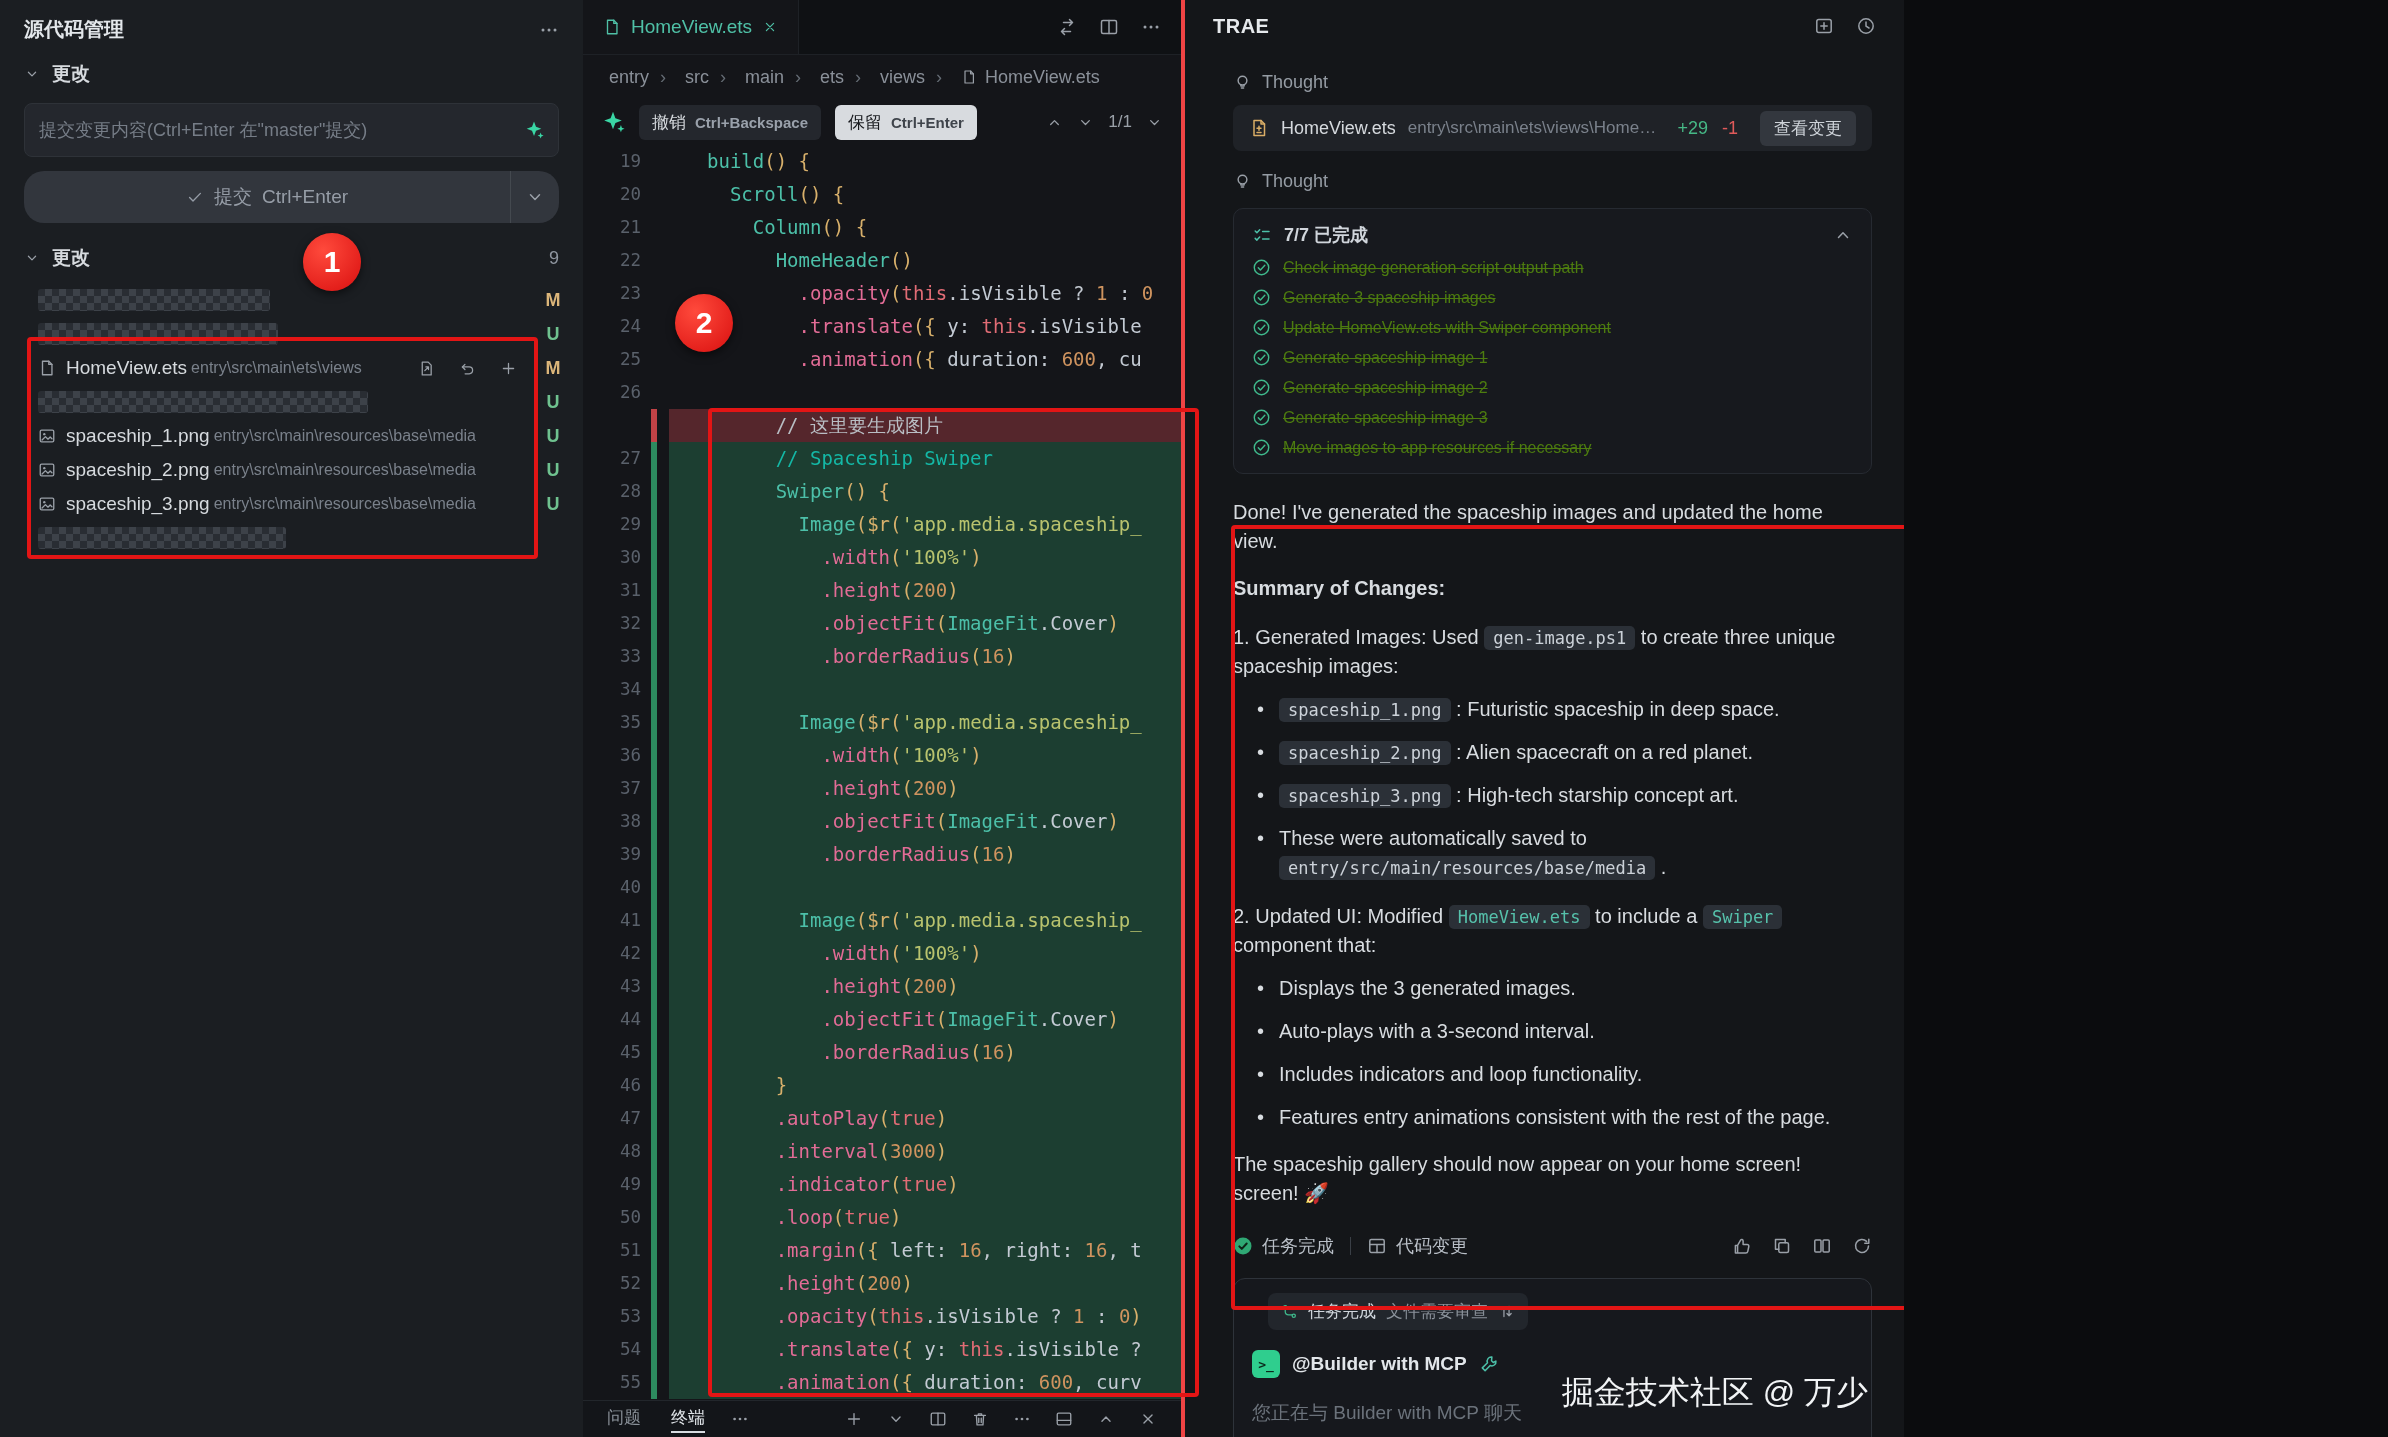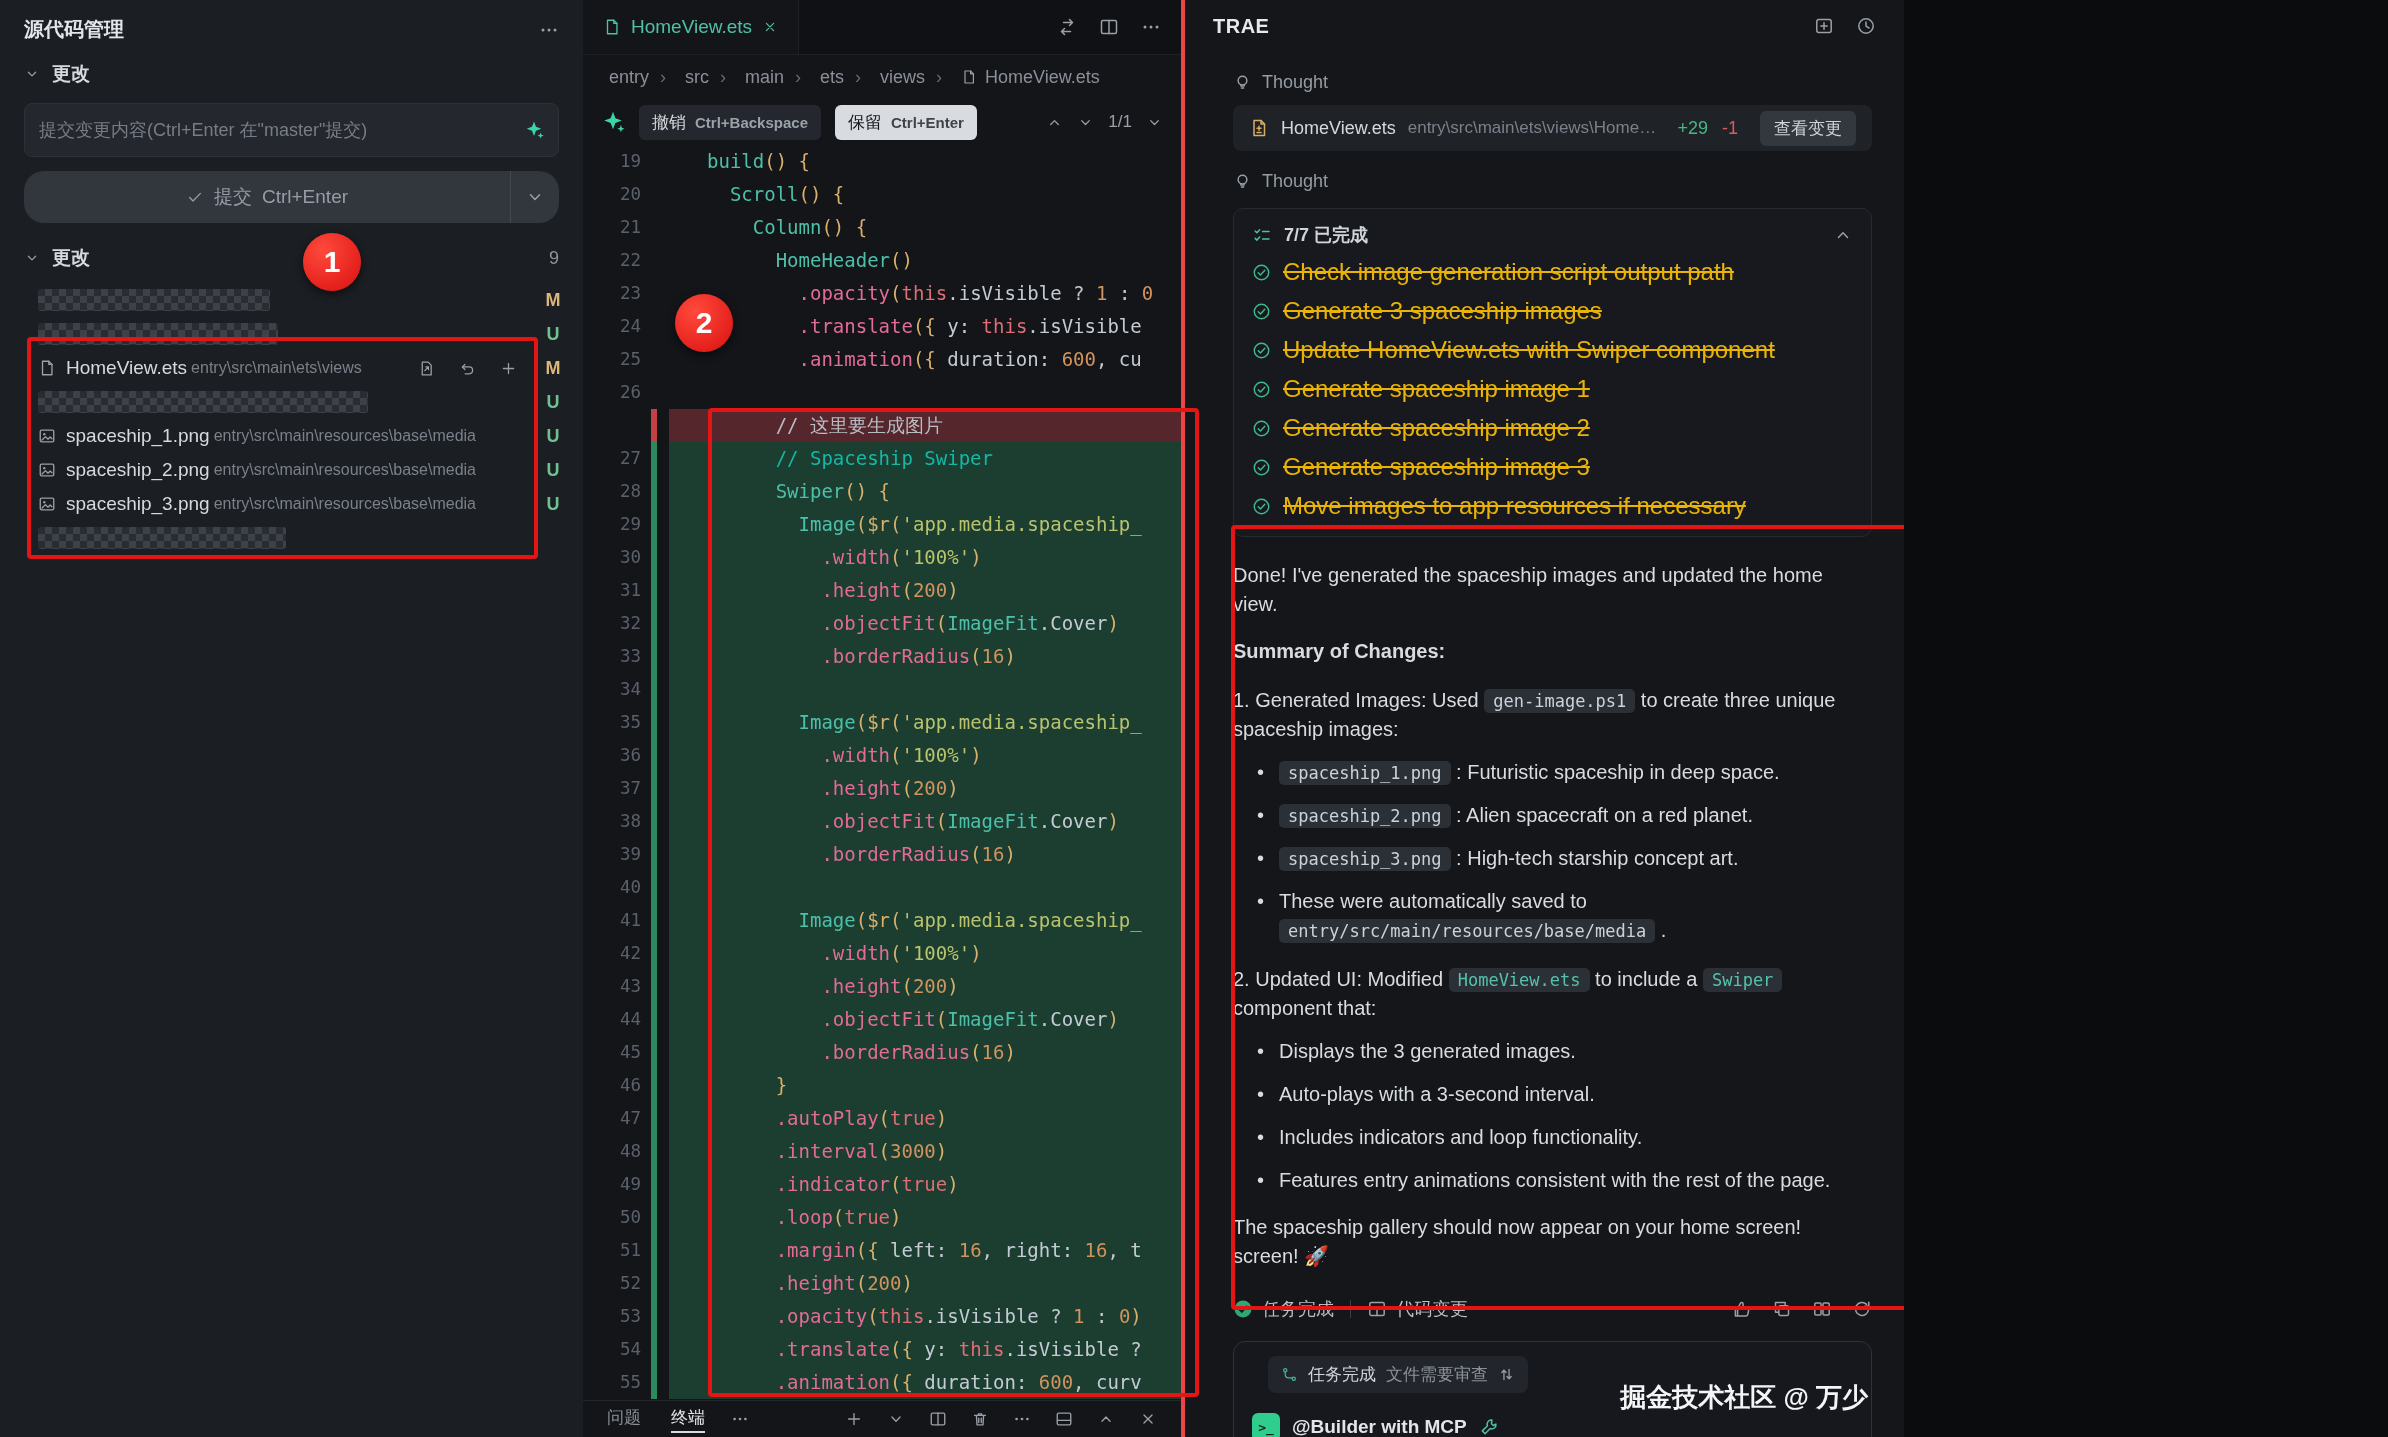--- a/index.html
+++ b/index.html
@@ -90,21 +90,21 @@
   .thought{display:flex;align-items:center;gap:10px;margin-top:20px;color:#959ca4;font-size:18px;}
   .thought .ic{width:19px;height:19px}
   .file-card{margin-top:12px;height:46px;background:#1f2227;border-radius:8px;display:flex;align-items:center;gap:12px;padding:0 16px;font-size:18px;}
   .fc-name{color:#d6dade;white-space:nowrap;}
   .fc-path{color:#7a818b;font-size:17px;flex:1;min-width:0;white-space:nowrap;overflow:hidden;text-overflow:ellipsis;}
   .fc-add{color:#46b886;}.fc-del{color:#e05a5a;margin-left:2px;}
   .fc-btn{background:#33373e;border-radius:6px;padding:6px 14px;font-size:17px;color:#ced3d9;margin-left:10px;white-space:nowrap;}
   .task-card{margin-top:16px;background:#17191e;border:1px solid #262a31;border-radius:10px;padding:14px 18px 16px;}
   .task-head{display:flex;align-items:center;gap:12px;font-size:18px;color:#d0d5db;font-weight:600;}
   .task-head .collapse{margin-left:auto}
-  .task-item{display:flex;align-items:center;gap:12px;margin-top:11px;font-size:24px;color:#eab308;text-decoration:line-through;}
+  .task-item{display:flex;align-items:center;gap:12px;margin-top:11px;font-size:16px;color:#4d7c0f;text-decoration:line-through;}
   .task-item .ic{width:19px;height:19px;flex:none}
   .message{margin-top:24px;font-size:20px;color:#d8dce0;line-height:1.45;}
   .msg-p{margin-top:18px;}
   .msg-li1{margin-top:20px;}
   .msg-li2{margin-top:14px;padding-left:46px;position:relative;}
   .msg-li2::before{content:"•";position:absolute;left:24px;color:#d8dce0;}
   .ms-b{font-weight:700;}
   .ms-code,.ms-codet{font-family:"DejaVu Sans Mono","Liberation Mono",monospace;font-size:17px;background:#2b3037;border-radius:5px;padding:2px 9px;color:#ccd2d9;}
   .ms-codet{color:#56c1ab;}
   .msg-footer{margin-top:26px;display:flex;align-items:center;gap:16px;font-size:18px;color:#b9bfc7;}
@@ -112,21 +112,21 @@
   .msg-footer .lbl{display:inline-flex;align-items:center;gap:9px;}
   .footer-icons{margin-left:auto;display:flex;gap:20px;}
   .input-box{margin-top:20px;border:1px solid #2e333a;background:#16181d;border-radius:12px;padding:14px 18px;height:230px;}
   .in-toolbar{display:flex;align-items:center;gap:16px;}
   .review-chip{display:inline-flex;align-items:center;gap:10px;background:#22262c;border-radius:8px;padding:7px 13px;font-size:17px;}
   .rc-left{color:#cfd5db}.rc-right{color:#8b929b}
   .review-chip .ic{width:17px;height:17px}
   .mention-row{margin-top:20px;display:flex;align-items:center;gap:12px;font-size:19px;color:#e2e6ea;font-weight:600;}
   .term-chip{width:28px;height:28px;border-radius:6px;background:#2fce8e;color:#0b2a1c;font-family:"DejaVu Sans Mono",monospace;font-size:13px;font-weight:700;display:flex;align-items:center;justify-content:center;}
   .chat-placeholder{margin-top:22px;font-size:19px;color:#6b727b;}
-  .watermark{position:absolute;right:36px;bottom:22px;font-size:26px;color:#f2f4f6;font-weight:bold;}
+  .watermark{position:absolute;right:36px;bottom:22px;font-size:32px;color:#f2f4f6;}
 
   
   .ann-rect{position:absolute;border:4px solid #e31515;border-radius:4px;z-index:40;pointer-events:none;}
   .ann-circle{position:absolute;width:58px;height:58px;border-radius:50%;z-index:41;pointer-events:none;
     background:radial-gradient(circle at 35% 30%, #ff4a3c, #d90f0f);color:#fff;font-size:30px;font-weight:700;
     display:flex;align-items:center;justify-content:center;box-shadow:0 3px 8px rgba(0,0,0,.55);}
 </style>
 </head>
 <body>
 

